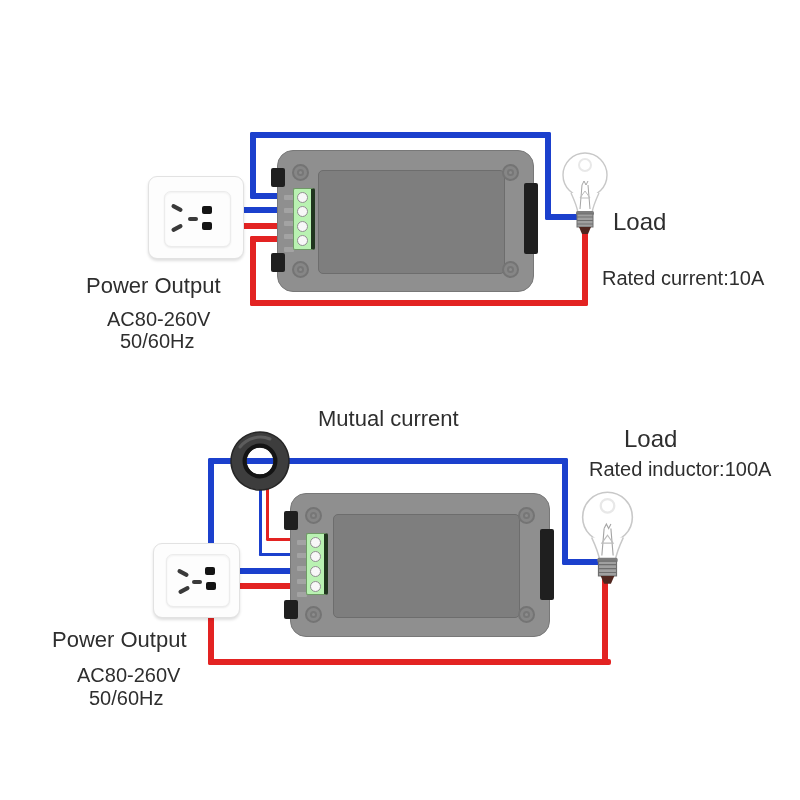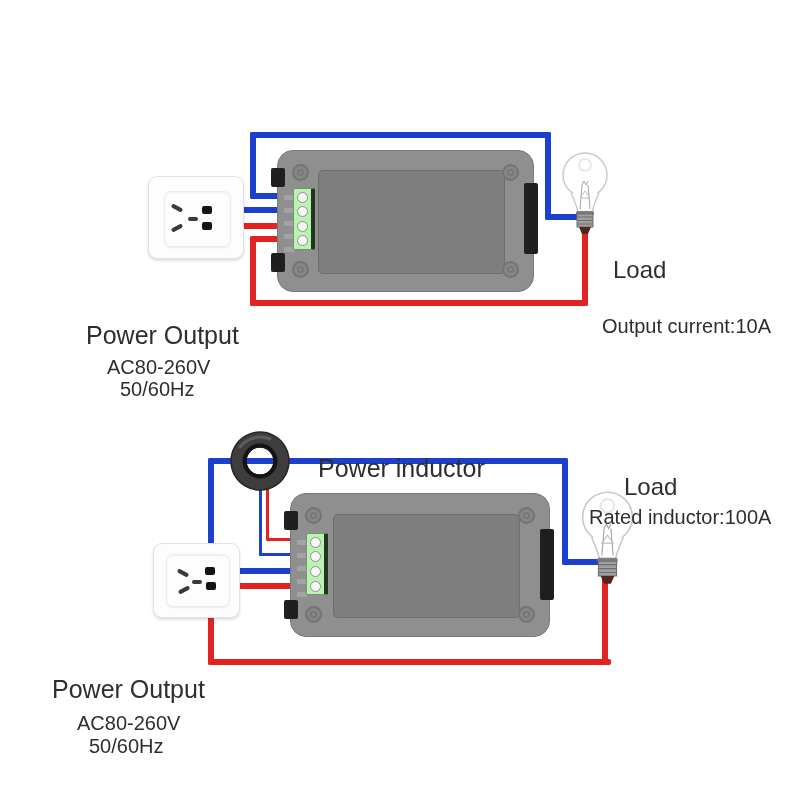--- a/index.html
+++ b/index.html
@@ -39,22 +39,22 @@
 
   
   .outlet{position:absolute;background:#fdfdfd;border:1px solid #e2e2e2;border-radius:9px;
           box-shadow:0 2px 3px rgba(0,0,0,0.13);}
   .outlet .inner{position:absolute;background:#fdfdfd;border:1px solid #ececec;border-radius:7px;
           box-shadow:inset 0 1px 2px rgba(0,0,0,0.05),0 1px 2px rgba(0,0,0,0.07);}
   .slot{position:absolute;background:#3a3a3a;border-radius:2px;width:12px;height:4px;}
   .slot.bk{transform:rotate(28deg);} .slot.fw{transform:rotate(-28deg);} .slot.mid{width:10px;}
 
   
-  .lbl{position:absolute;white-space:nowrap;line-height:1.1;color:#2e2e2e;margin-top:48px;}
-  .lbl.big{font-size:25px;}
+  .lbl{position:absolute;white-space:nowrap;line-height:1.1;color:#2e2e2e;}
+  .lbl.big{font-size:22px;}
   .lbl.med{font-size:24px;}
   .lbl.small{font-size:20px;}
 
   .bulb{position:absolute;}
   .ring{position:absolute;}
 </style>
 </head>
 <body>
 
 <div class="canvas">
@@ -123,21 +123,21 @@
     </div>
 
     <svg class="bulb" style="left:560px;top:151px;" width="50" height="92" viewBox="0 0 50 92">
         <use href="#bulb"></use>
       </svg>
 
     <div class="lbl big" style="left:86px;top:274px;">Power Output</div>
     <div class="lbl small" style="left:107px;top:308px;">AC80-260V</div>
     <div class="lbl small" style="left:120px;top:330px;">50/60Hz</div>
     <div class="lbl med" style="left:613px;top:209px;">Load</div>
-    <div class="lbl small" style="left:602px;top:267px;">Output current:10A</div>
+    <div class="lbl small" style="left:602px;top:267px;">Rated current:10A</div>
   </div>
 
   <div class="layer">
 
     <div class="wire blue v" style="left:208px;top:458px;height:118px;"></div>
     <div class="wire blue h" style="left:208px;top:458px;width:360px;"></div>
     <div class="wire blue v" style="left:562px;top:458px;height:107px;"></div>
     <div class="wire blue h" style="left:562px;top:559px;width:38px;"></div>
     <div class="wire blue h" style="left:208px;top:568px;width:101px;"></div>
 
@@ -185,21 +185,21 @@
     <svg class="ring" style="left:228px;top:429px;" width="64" height="64" viewBox="0 0 64 64">
       <path fill-rule="evenodd" fill="#3d3d3d" stroke="#262626" stroke-width="1.5" d="M32,3 a29,29 0 1,0 0.001,0 Z M32,18 a14,14 0 1,1 -0.001,0 Z"></path>
       <circle cx="32" cy="32" r="15.5" fill="none" stroke="#141414" stroke-width="4"></circle>
       <path d="M12,18 a26,26 0 0,1 30,-8" fill="none" stroke="#5c5c5c" stroke-width="3" stroke-linecap="round"></path>
     </svg>
 
     <svg class="bulb" style="left:579px;top:490px;" width="57" height="104" viewBox="0 0 50 92">
         <use href="#bulb"></use>
       </svg>
 
-    <div class="lbl big" style="left:318px;top:407px;">Power inductor</div>
+    <div class="lbl big" style="left:318px;top:407px;">Mutual current</div>
     <div class="lbl med" style="left:624px;top:426px;">Load</div>
     <div class="lbl small" style="left:589px;top:458px;">Rated inductor:100A</div>
     <div class="lbl big" style="left:52px;top:628px;">Power Output</div>
     <div class="lbl small" style="left:77px;top:664px;">AC80-260V</div>
     <div class="lbl small" style="left:89px;top:687px;">50/60Hz</div>
   </div>
 
 </div>
 
 </body></html>

